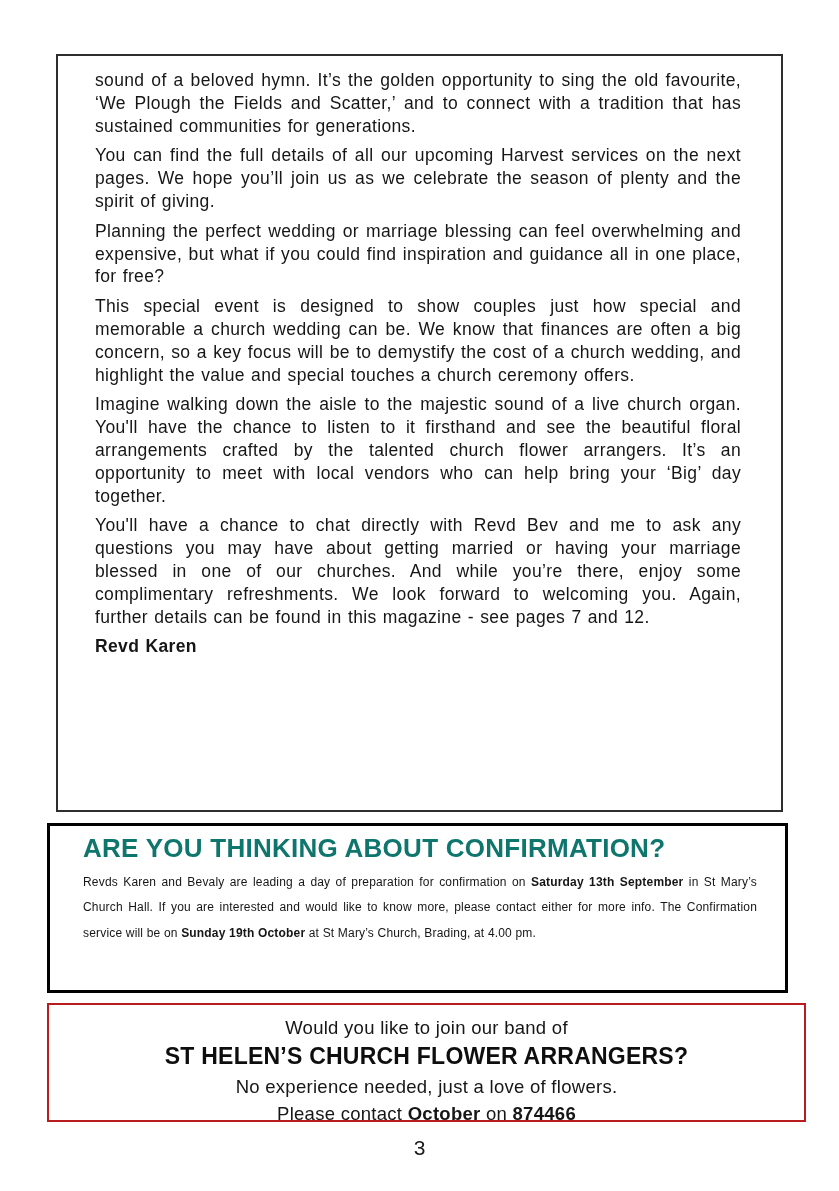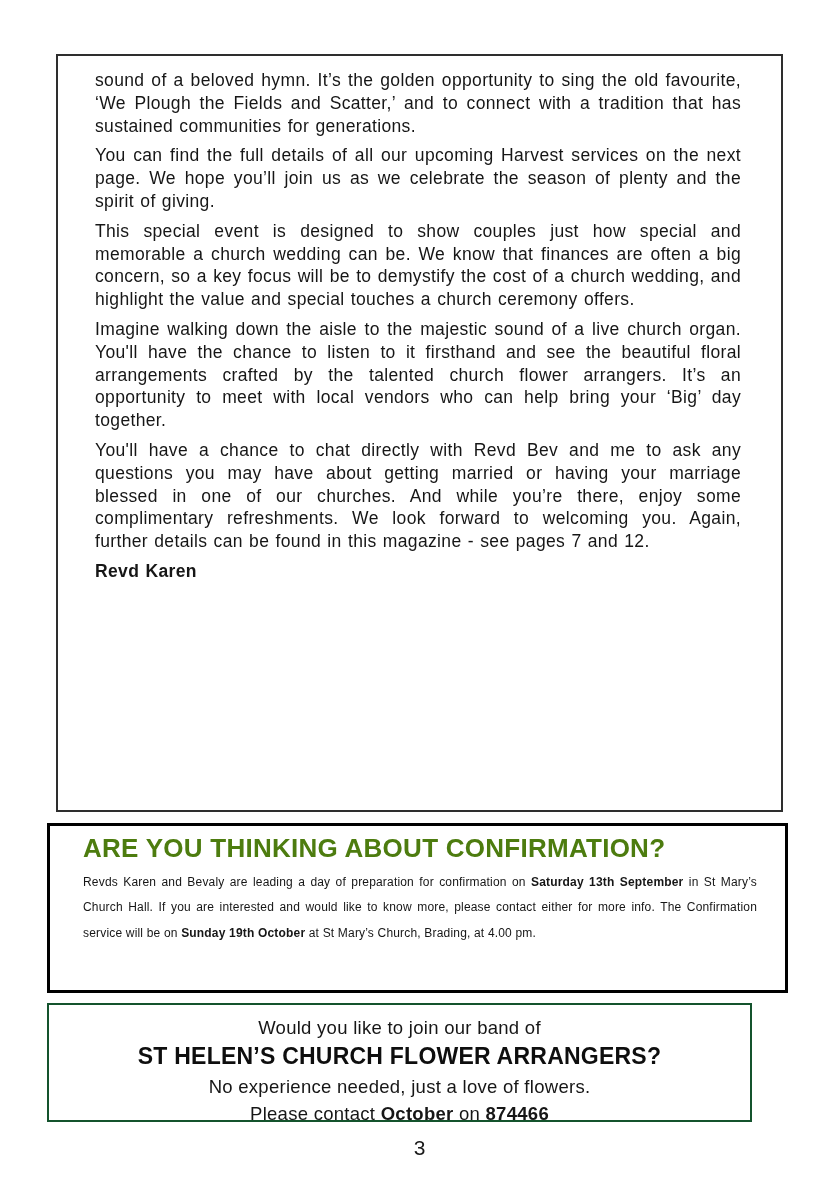--- a/index.html
+++ b/index.html
@@ -44,36 +44,36 @@
     width: 741px;
     height: 170px;
     border: 3px solid #000000;
     padding: 3px 28px 0 33px;
   }
   .confirm-box h2 {
     margin: 3px 0 6px 0;
     font-size: 26px;
     line-height: 32px;
     letter-spacing: 0.01em;
-    color: #4d7c0f;
+    color: #0f766e;
   }
   .confirm-box .body {
     margin: 0;
     font-size: 12px;
     line-height: 25.4px;
     text-align: justify;
     letter-spacing: 0.015em;
   }
   
   .flowers-box {
     left: 47px;
     top: 1003px;
-    width: 705px;
+    width: 759px;
     height: 119px;
-    border: 2px solid #14532d;
+    border: 2px solid #b91c1c;
     text-align: center;
     padding-top: 9px;
   }
   .flowers-box p {
     margin: 0;
     font-size: 18.5px;
     line-height: 27px;
     letter-spacing: 0.015em;
   }
   .flowers-box h3 {
@@ -94,21 +94,22 @@
   }
 </style>
 </head>
 <body>
 
 <div class="page">
 
   <section class="box main-box">
     <div>
         <p><span>sound of a beloved hymn. It’s the golden opportunity to sing the old favourite, ‘We Plough the Fields and Scatter,’ and to connect with a tradition that has sustained communities for generations.</span></p>
-        <p><span>You can find the full details of all our upcoming Harvest services on the next page. We hope you’ll join us as we celebrate the season of plenty and the spirit of giving.</span></p>
+        <p><span>You can find the full details of all our upcoming Harvest services on the next pages. We hope you’ll join us as we celebrate the season of plenty and the spirit of giving.</span></p>
+        <p><span>Planning the perfect wedding or marriage blessing can feel overwhelming and expensive, but what if you could find inspiration and guidance all in one place, for free?</span></p>
         <p><span>This special event is designed to show couples just how special and memorable a church wedding can be. We know that finances are often a big concern, so a key focus will be to demystify the cost of a church wedding, and highlight the value and special touches a church ceremony offers.</span></p>
         <p><span>Imagine walking down the aisle to the majestic sound of a live church organ. You'll have the chance to listen to it firsthand and see the beautiful floral arrangements crafted by the talented church flower arrangers. It’s an opportunity to meet with local vendors who can help bring your ‘Big’ day together.</span></p>
         <p><span>You'll have a chance to chat directly with Revd Bev and me to ask any questions you may have about getting married or having your marriage blessed in one of our churches. And while you’re there, enjoy some complimentary refreshments. We look forward to welcoming you. Again, further details can be found in this magazine - see pages 7 and 12.</span></p>
       </div>
     <p class="signature">Revd Karen</p>
   </section>
 
   <section class="box confirm-box">
     <h2>ARE YOU THINKING ABOUT CONFIRMATION?</h2>
     <p class="body"><span>Revds Karen and Bevaly are leading a day of preparation for confirmation on </span><span class="b">Saturday 13th September</span><span> in St Mary’s Church Hall. If you are interested and would like to know more, please contact either for more info. The Confirmation service will be on </span><span class="b">Sunday 19th October</span><span> at St Mary’s Church, Brading, at 4.00 pm.</span></p>

